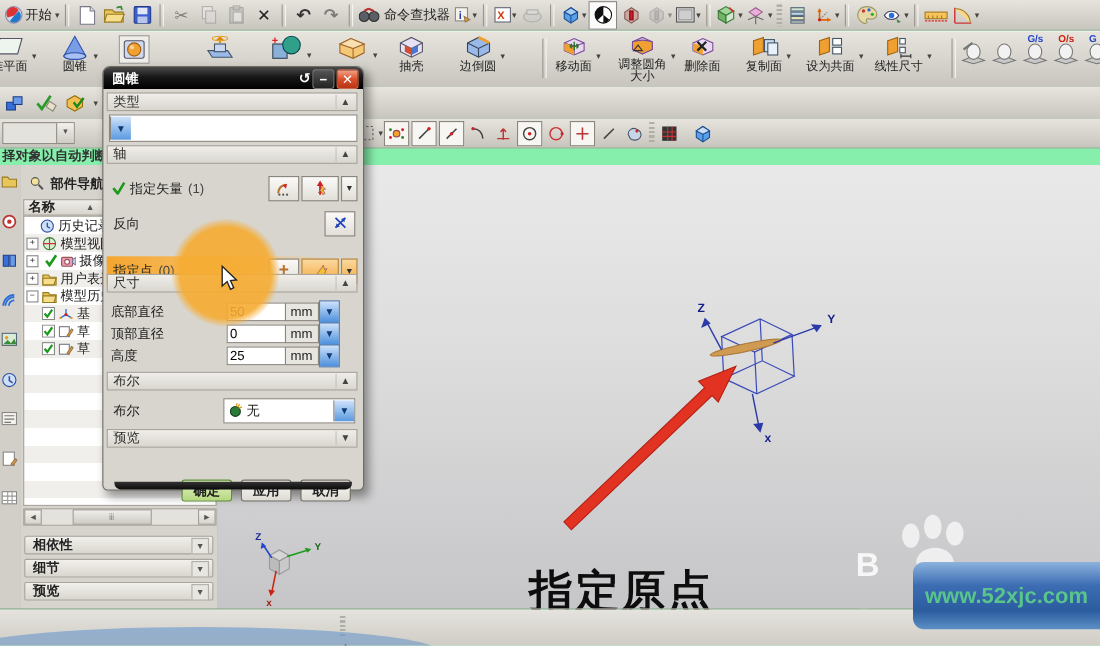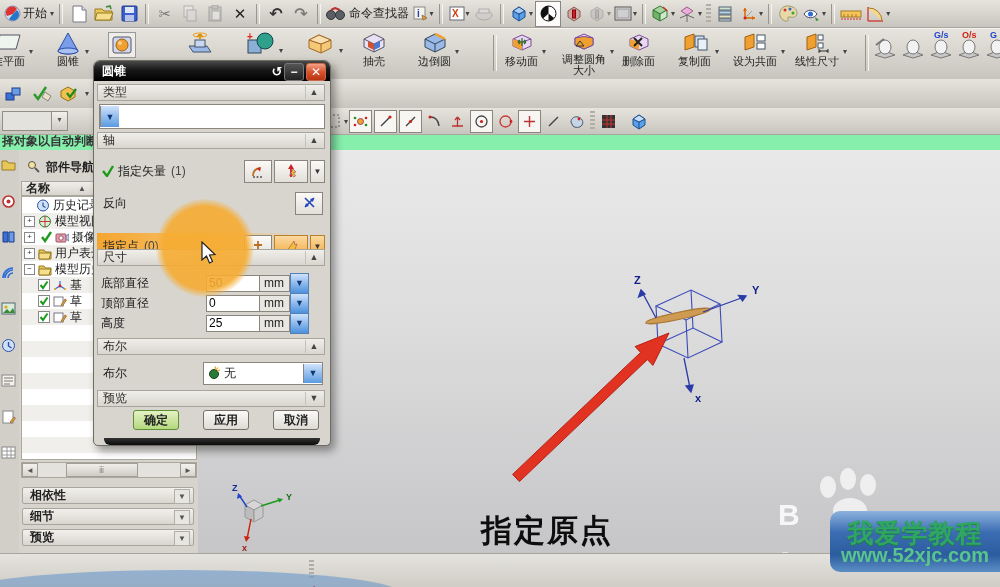--- a/index.html
+++ b/index.html
@@ -49,21 +49,21 @@
   #hscroll{position:absolute;left:2px;top:312px;width:174px;height:14px;background:#e4e2dd;border:1px solid #aaa79f;display:flex;align-items:center;}
   .harr{width:14px;height:12px;background:linear-gradient(180deg,#f4f2ee,#d8d5ce);border:1px solid #a19e96;font-size:8px;color:#555;display:flex;align-items:center;justify-content:center;}
   #hthumb{width:70px;height:12px;margin-left:28px;background:linear-gradient(180deg,#f0eeea,#cfccc5);border:1px solid #a19e96;display:flex;align-items:center;justify-content:center;color:#8a877f;font-size:8px;letter-spacing:1px;}
   .subpanel{position:absolute;left:3px;width:172px;height:17px;background:linear-gradient(180deg,#f2f0ec,#d9d6cf);border:1px solid #a8a59d;border-radius:2px;
     display:flex;align-items:center;font-weight:bold;padding-left:7px;box-sizing:border-box;}
   .subpanel .chev{position:absolute;right:3px;top:1px;width:14px;height:13px;border:1px solid #b1aea6;background:#e8e6e1;font-size:8px;color:#555;text-align:center;line-height:13px;}
   
   #viewport{position:absolute;left:198px;top:150px;width:802px;height:403px;
     background:linear-gradient(180deg,#e9e9e9 0%,#dcdcdc 45%,#c6c6c9 100%);}
   #vp-svg{position:absolute;left:0;top:0;}
-  #caption{position:absolute;left:283px;top:360px;font-size:31px;font-weight:600;color:#0d0d0d;letter-spacing:2px;white-space:nowrap;}
+  #caption{position:absolute;left:283px;top:360px;font-size:40px;font-weight:600;color:#0d0d0d;letter-spacing:2px;white-space:nowrap;}
   
   #paw{position:absolute;left:612px;top:315px;opacity:.8;}
   #wm-frag1{position:absolute;left:580px;top:348px;color:#fff;font-size:30px;font-weight:bold;opacity:.85;}
   #wm-frag2{position:absolute;left:584px;top:398px;color:#fff;font-size:12px;opacity:.8;}
   #wmbox{position:absolute;left:830px;top:511px;width:170px;height:61px;border-radius:10px 0 0 10px;z-index:6;
     background:linear-gradient(180deg,#8cb2dd 0%,#3c6db3 35%,#2b5c9e 72%,#5d8fc6 100%);
     display:flex;flex-direction:column;align-items:center;justify-content:center;}
   #wm1{font-size:26px;font-weight:bold;color:#2fa763;text-shadow:0 1px 1px #1c7a44;letter-spacing:1px;line-height:26px;}
   #wm2{font-size:20px;font-weight:bold;color:#59c48c;line-height:18px;}
   
@@ -772,21 +772,20 @@
       <ellipse cx="18" cy="22" rx="8" ry="11" fill="#ffffff" opacity=".85"></ellipse>
       <ellipse cx="38" cy="14" rx="8" ry="11" fill="#ffffff" opacity=".85"></ellipse>
       <ellipse cx="58" cy="20" rx="8" ry="11" fill="#ffffff" opacity=".85"></ellipse>
       <ellipse cx="40" cy="46" rx="17" ry="13" fill="#ffffff" opacity=".85"></ellipse>
     </svg>
     <div id="wm-frag1">B</div>
     <div id="wm-frag2">n</div>
   </div>
 
   <div id="wmbox">
-    <div id="wm1">我爱学教程</div>
     <div id="wm2">www.52xjc.com</div>
   </div>
 
   <div id="bottombar">
     <div class="bb" style="left:283px;gap:2px;">
       <span class="grip"></span>
       <span class="tbtn">
           <svg width="21" height="19" viewBox="0 0 21 19">
             <rect x="2" y="4" width="15" height="13" fill="#e8f0fa" stroke="#2c4fa8"></rect>
             <path d="M2 9 h15 M2 13 h15 M7 4 v13 M12 4 v13" stroke="#7a9ad0"></path>
@@ -1001,21 +1000,21 @@
         <span>无</span>
         <span id="bool-dd">▼</span>
       </div>
     </div>
 
     <div class="d-sec" style="top:329px;">
       <span>预览</span>
       <span class="chev">▼</span>
     </div>
 
-    <div class="d-row" style="top:348px;height:22px;justify-content:flex-end;gap:24px;padding-right:6px;box-sizing:border-box;">
+    <div class="d-row" style="top:374px;height:22px;justify-content:flex-end;gap:8px;padding-right:6px;box-sizing:border-box;">
       <span class="act-btn" id="btn-ok">确定</span>
       <span class="act-btn">应用</span>
       <span class="act-btn">取消</span>
     </div>
     <div id="d-bottom"></div>
 
     <div id="orange-circle"></div>
     <svg id="cursor" width="22" height="26" viewBox="0 0 22 26">
       <path d="M4 1 L4 19 L8.5 15 L11.5 22 L14.5 20.5 L11.5 14 L17 13.5 Z" fill="#fff" stroke="#222" stroke-width="1.2"></path>
     </svg>

